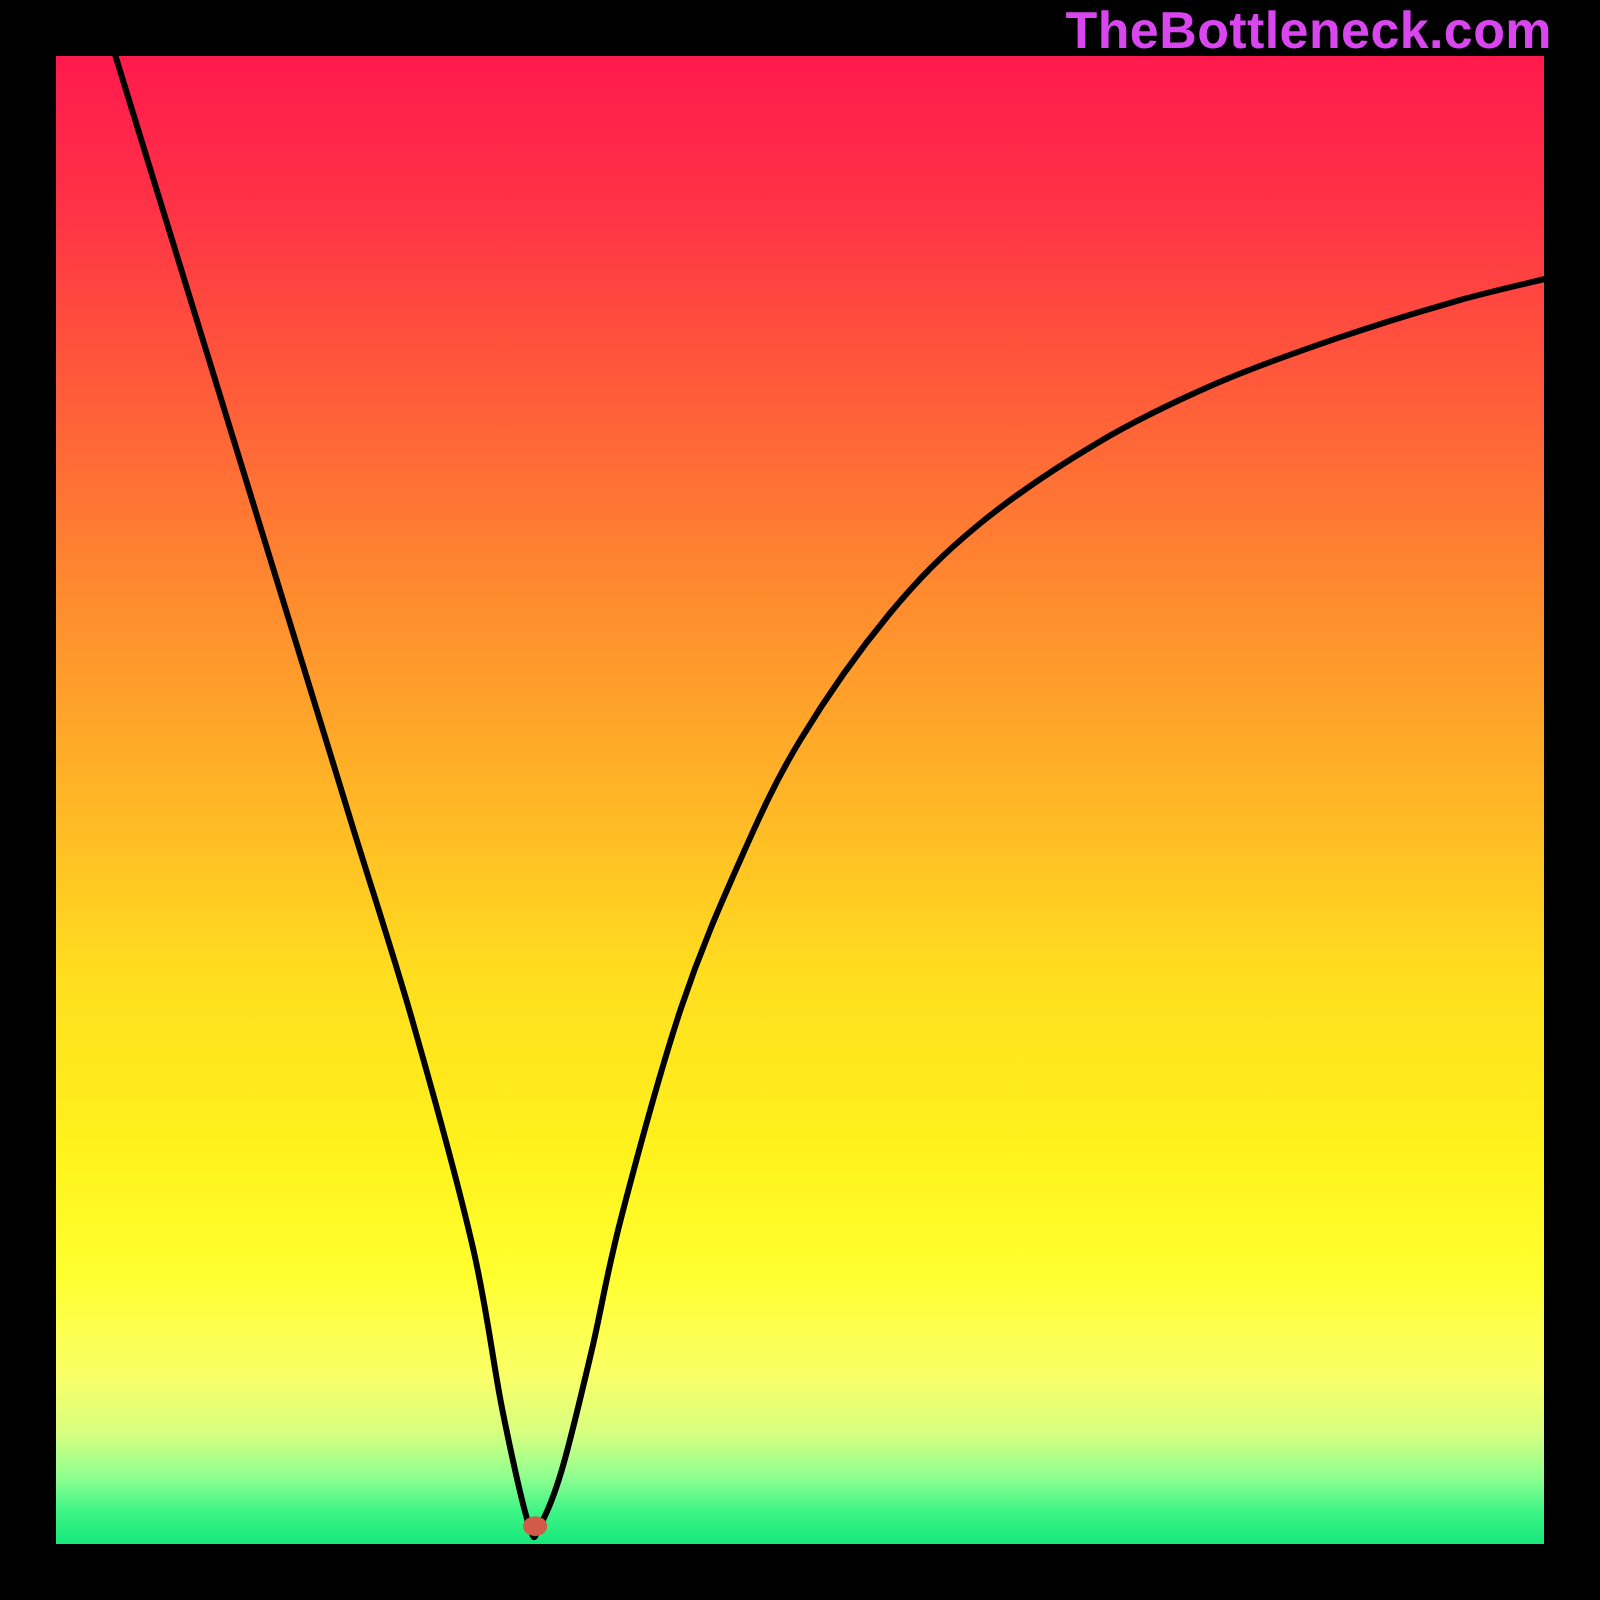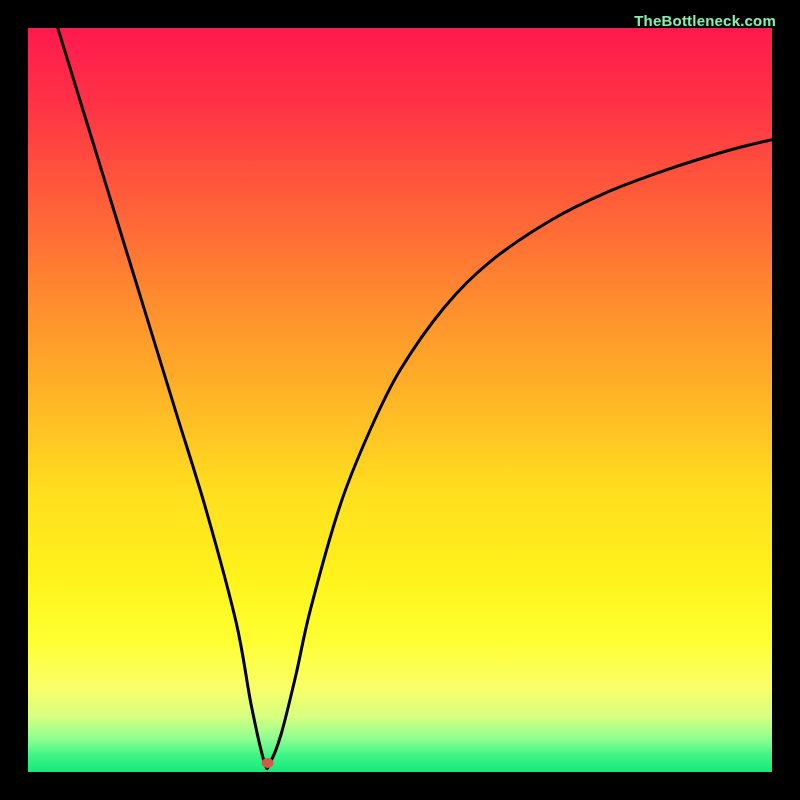--- a/index.html
+++ b/index.html
@@ -5,26 +5,26 @@
   * { margin: 0; padding: 0; box-sizing: border-box; }
   html, body { width: 800px; height: 800px; overflow: hidden; background: #000; }
   .container {
     width: 800px;
     height: 800px;
     background: #000;
     position: relative;
   }
   .watermark {
     position: absolute;
-    top: 12px;
+    top: 0;
     right: 24px;
     font-family: Arial, Helvetica, sans-serif;
-    font-size: 15px;
+    font-size: 26px;
     font-weight: 600;
-    color: #86efac;
+    color: #d946ef;
     letter-spacing: 0.2px;
   }
   .plot-area {
     position: absolute;
     left: 28px;
     top: 28px;
     width: 744px;
     height: 744px;
   }
   svg { display: block; }

